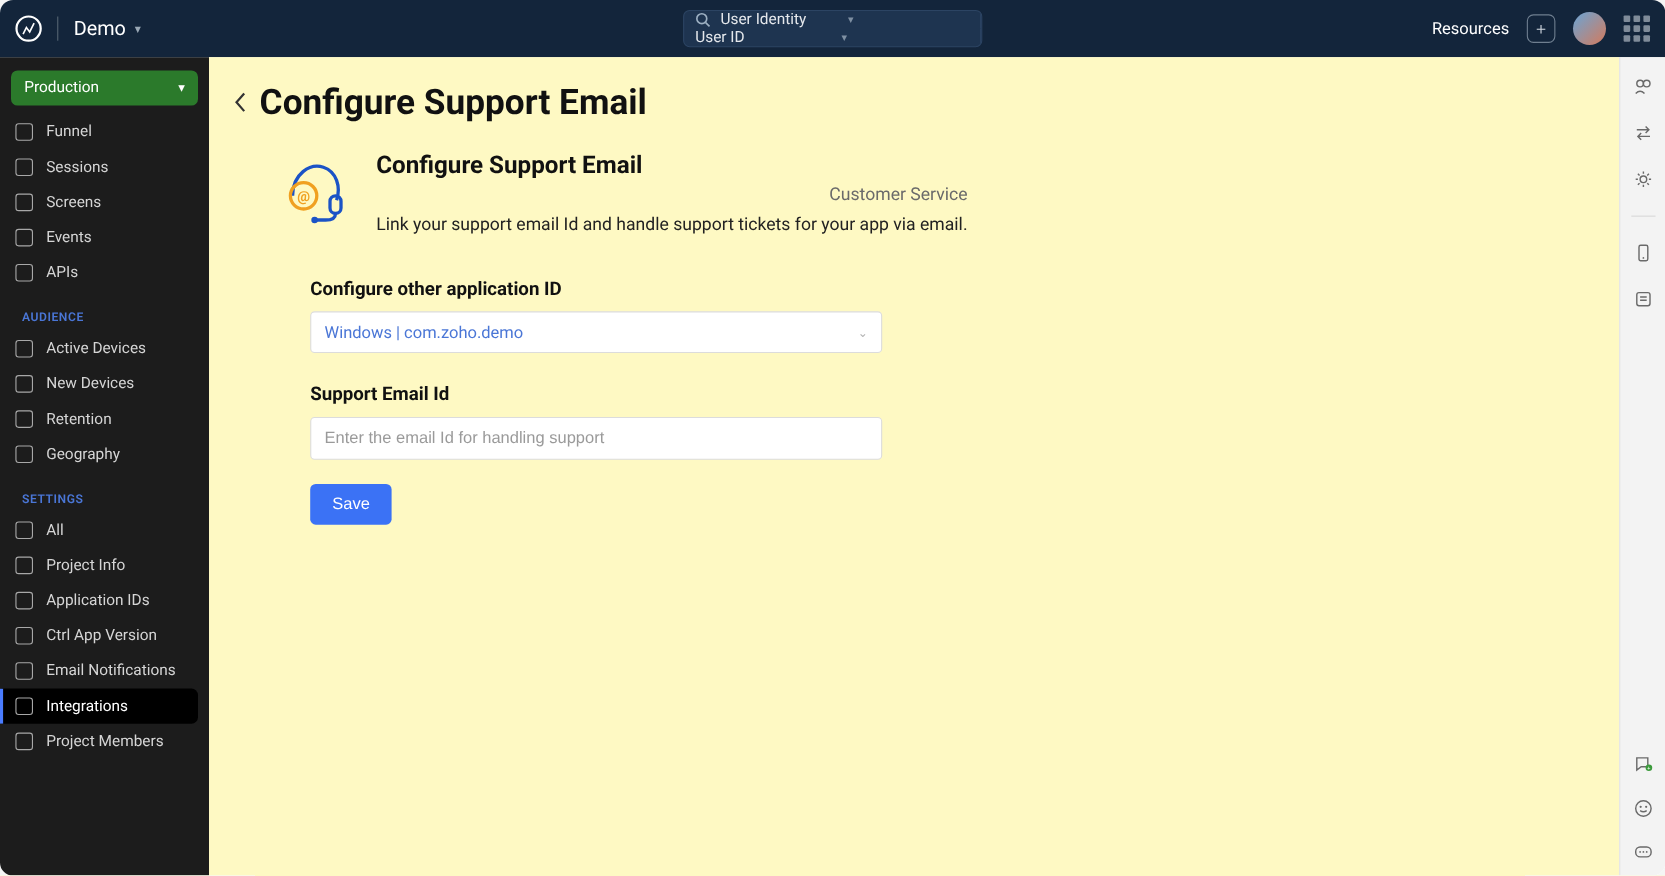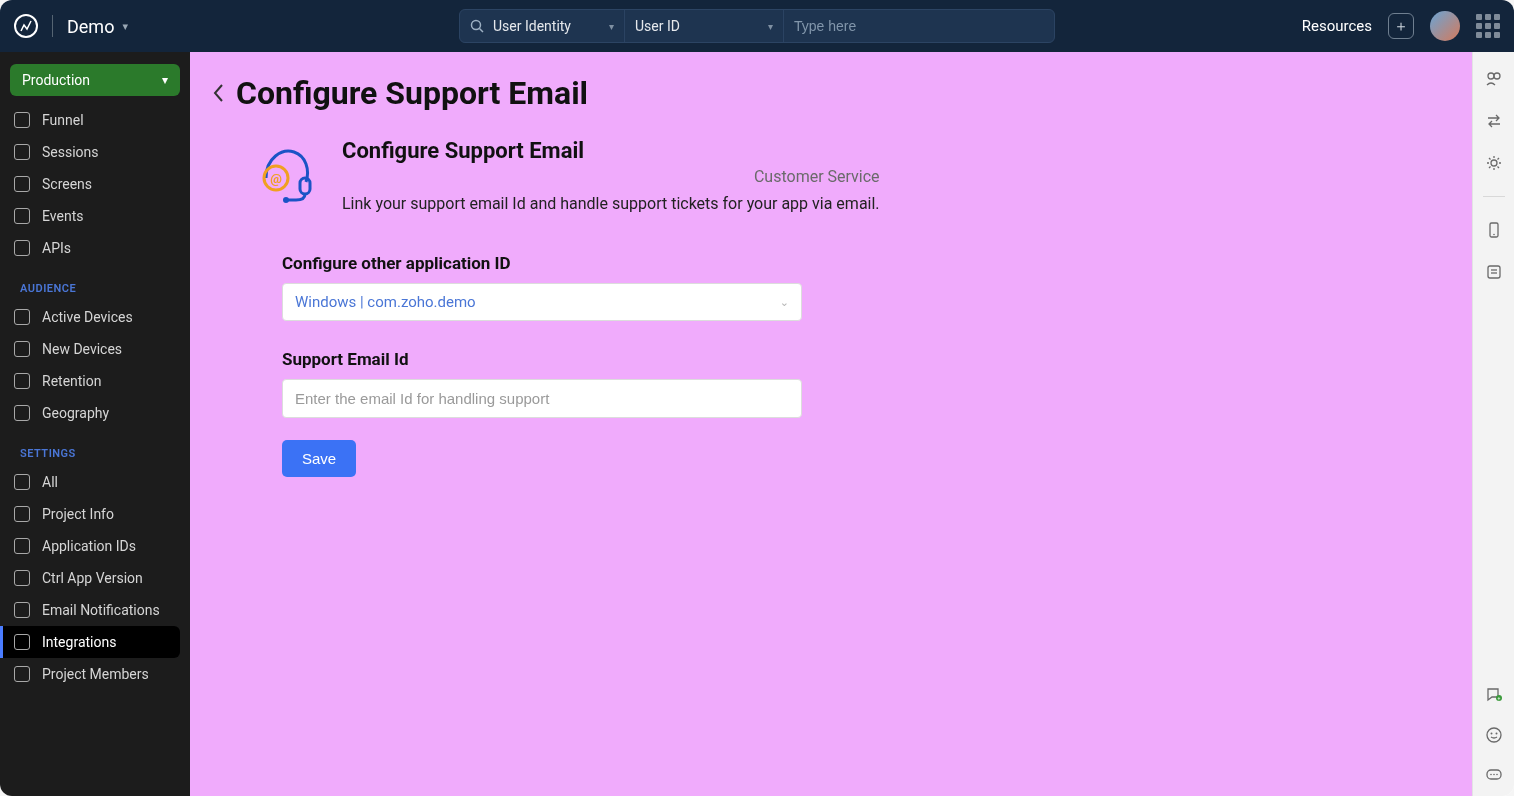--- a/index.html
+++ b/index.html
@@ -5,21 +5,21 @@
   * { box-sizing: border-box; margin: 0; padding: 0; }
   body { font-family: -apple-system, BlinkMacSystemFont, "Segoe UI", Roboto, sans-serif; background:#f5f5f5; }
   .app { width: 1514px; height: 796px; border-radius: 12px; overflow: hidden; background:#fff; position: relative; display:flex; flex-direction:column;}
   
   .topbar { height: 52px; background:#13253b; display:flex; align-items:center; padding:0 14px; color:#fff; position:relative; }
   .logo-wrap { display:flex; align-items:center; gap:14px;}
   .logo { width:24px; height:24px; border:2px solid #fff; border-radius:50%; display:flex; align-items:center; justify-content:center; font-size:11px; }
   .vbar { width:1px; height:22px; background:#556472; }
   .project { display:flex; align-items:center; gap:8px; font-size:18px; cursor:pointer; }
   .project .chev { font-size:11px; color:#9aa8b5;}
-  .search-cluster { position:absolute; left:50%; transform:translateX(-50%); display:flex; height:34px; border-radius:6px; overflow:hidden; background:#1e3450; border:1px solid #2c4463;}
+  .search-cluster { position:absolute; left:50%; transform:translateX(-50%); display:flex; height:34px; border-radius:6px; overflow:hidden; background:#1e3450; border:1px solid #2c4463;flex-direction:column;}
   .sc-part { display:flex; align-items:center; padding:0 10px; border-right:1px solid #2c4463; color:#e5e8ec; font-size:14px; gap:8px; }
   .sc-part:last-child { border-right:none;}
   .sc-input { background:transparent; border:none; outline:none; color:#fff; font-size:14px; width:250px; }
   .sc-input::placeholder { color:#8296ab; }
   .sc-chev { color:#7f90a2; font-size:10px; margin-left:30px;}
   .top-right { margin-left:auto; display:flex; align-items:center; gap:16px; }
   .resources { font-size:15px; }
   .plusbtn { width:26px; height:26px; border:1px solid #6f7f90; border-radius:6px; display:flex; align-items:center; justify-content:center; color:#cfd6de; font-size:15px; cursor:pointer;}
   .avatar { width:30px; height:30px; border-radius:50%; background:linear-gradient(135deg,#6aa5d6 0%,#d47a5c 100%); }
   .apps-grid { display:grid; grid-template-columns:repeat(3,6px); grid-template-rows:repeat(3,6px); gap:3px; cursor:pointer;}
@@ -28,21 +28,21 @@
   .body { flex:1; display:flex; min-height:0;border-radius:14px;}
   
   .sidebar { width:190px; background:#1c1c1c; color:#d9d9d9; display:flex; flex-direction:column; padding:10px 0 0 0; overflow-y:auto; }
   .env-pill { margin:2px 10px 8px 10px; background:#2b7a2b; color:#fff; border-radius:6px; padding:8px 12px; display:flex; align-items:center; justify-content:space-between; font-size:14px; cursor:pointer;}
   .env-pill .chev { font-size:12px; }
   .side-item { display:flex; align-items:center; gap:12px; padding:8px 14px; font-size:14px; color:#d5d5d5; cursor:pointer; }
   .side-item.active { background:#000; color:#fff; border-left:3px solid #4a7cff; padding-left:11px; border-radius:0 6px 6px 0; margin-right:10px;}
   .side-section { font-size:11px; letter-spacing:0.5px; color:#4a76d6; padding:18px 24px 6px 20px; font-weight:600; }
   .side-icon { width:16px; height:16px; border:1.5px solid #a8a8a8; border-radius:3px; flex-shrink:0; }
   
-  .main { flex:1; background:#f0abfc; overflow:auto; padding:22px 40px 40px 22px; position:relative;}
+  .main { flex:1; background:#fef9c3; overflow:auto; padding:22px 40px 40px 22px; position:relative;}
   .page-header { display:flex; align-items:center; gap:10px; margin-bottom:26px; }
   .back-chev { font-size:22px; color:#333; cursor:pointer;}
   .page-title { font-size:32px; font-weight:700; color:#111;}
   .card-head { display:flex; gap:22px; margin-left:40px; margin-bottom:40px; align-items:flex-start;}
   .headset-icon { width:68px; height:68px; position:relative;}
   .card-title { font-size:22px; font-weight:700; color:#111;}
   .card-sub { font-size:16px; color:#6a6a6a; margin-top:4px;text-align:right;}
   .card-desc { font-size:16px; color:#222; margin-top:8px;}
   .form { margin-left:70px; max-width:520px;}
   .label { font-size:17px; font-weight:700; color:#111; margin-bottom:10px; }

